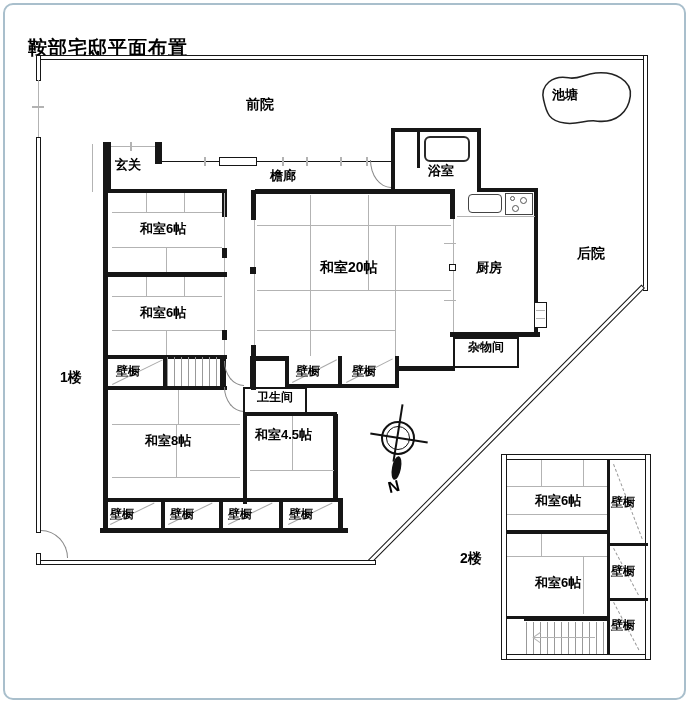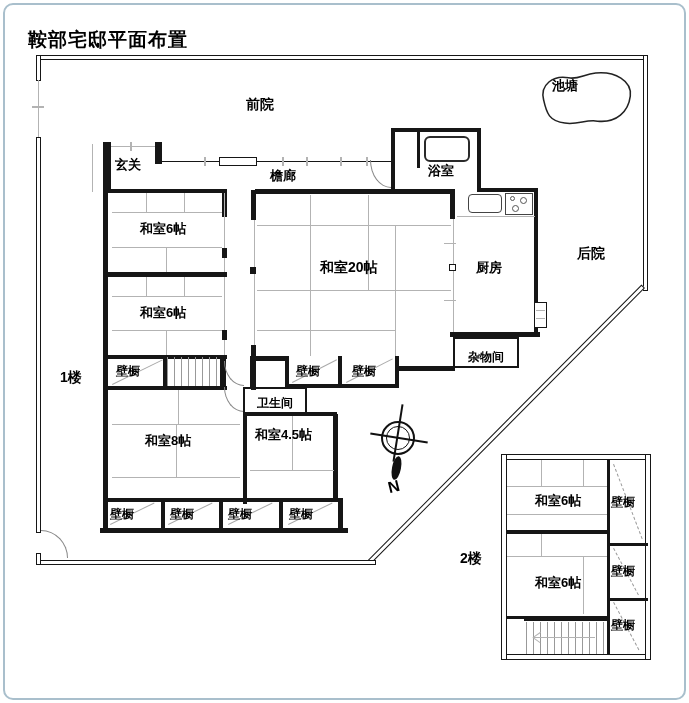--- a/index.html
+++ b/index.html
@@ -12,23 +12,23 @@
   
   .d{position:absolute;background:#fff;border:1px solid #161616;box-sizing:border-box;}
   
   .g{position:absolute;background:#b3b3b3;}
   
   .dg{position:absolute;height:1px;background:#aaa;transform-origin:0 0;}
   .dd{position:absolute;height:0;border-top:1px dashed #999;transform-origin:0 0;}
   .lbl{position:absolute;font-weight:bold;font-size:13px;line-height:1;color:#000;white-space:nowrap;}
   .lbl14{font-size:14px;}
   .lbl12{font-size:12px;}
-  .title{position:absolute;font-weight:bold;font-size:19px;color:#000;letter-spacing:1px;}
+  .title{position:absolute;font-weight:bold;font-size:19px;color:#000;letter-spacing:1px;margin-top:8px;}
   .box{position:absolute;border:2px solid #161616;background:#fff;box-sizing:border-box;
-       display:flex;align-items:flex-end;justify-content:center;font-weight:bold;font-size:12px;}
+       display:flex;align-items:flex-start;justify-content:center;font-weight:bold;font-size:12px;}
   .arc{position:absolute;box-sizing:border-box;}
   .treads{position:absolute;background-image:repeating-linear-gradient(90deg,#999 0 1px,transparent 1px 7px);}
   .circle{position:absolute;border-radius:50%;box-sizing:border-box;background:#fff;}
 </style>
 </head>
 <body>
 
 <div class="canvas">
   <div class="frame"></div>
 
@@ -45,21 +45,21 @@
   <div class="d" style="left:36px;top:553px;width:5px;height:12px;"></div>
   <div class="arc" style="left:41px;top:530px;width:27px;height:28px;border:1px solid #888;border-width:1px 1px 0 0;border-radius:0 100% 0 0;"></div>
 
   <div class="lbl lbl14" style="left:246px;top:97px;">前院</div>
   <div class="lbl lbl14" style="left:577px;top:246px;">后院</div>
   <div class="abs" style="left:534px;top:68px;">
     <svg width="104" height="62" viewBox="0 0 108 62">
       <path d="M10,32 C6,16 20,6 36,9 C46,11 52,5 64,4 C84,2 102,12 100,28 C98,44 86,56 66,54 C54,52 46,58 32,56 C16,54 13,46 10,32 Z" fill="#ffffff" stroke="#222" stroke-width="1.6"></path>
     </svg>
   </div>
-  <div class="lbl" style="left:552px;top:79px;text-align:center;">池塘</div>
+  <div class="lbl" style="left:552px;top:88px;text-align:center;">池塘</div>
   <div class="lbl lbl14" style="left:60px;top:370px;">1楼</div>
 
   <div class="w" style="left:103px;top:142px;width:8px;height:50px;"></div>
   <div class="w" style="left:155px;top:142px;width:7px;height:22px;"></div>
   <div class="g" style="left:92px;top:144px;width:1px;height:48px;"></div>
   <div class="g" style="left:111px;top:146px;width:44px;height:1px;"></div>
   <div class="g" style="left:130px;top:142px;width:2px;height:9px;"></div>
   <div class="lbl" style="left:115px;top:158px;">玄关</div>
   <div class="w" style="left:162px;top:161px;width:233px;height:1px;"></div>
   <div class="d" style="left:219px;top:157px;width:38px;height:9px;"></div>

